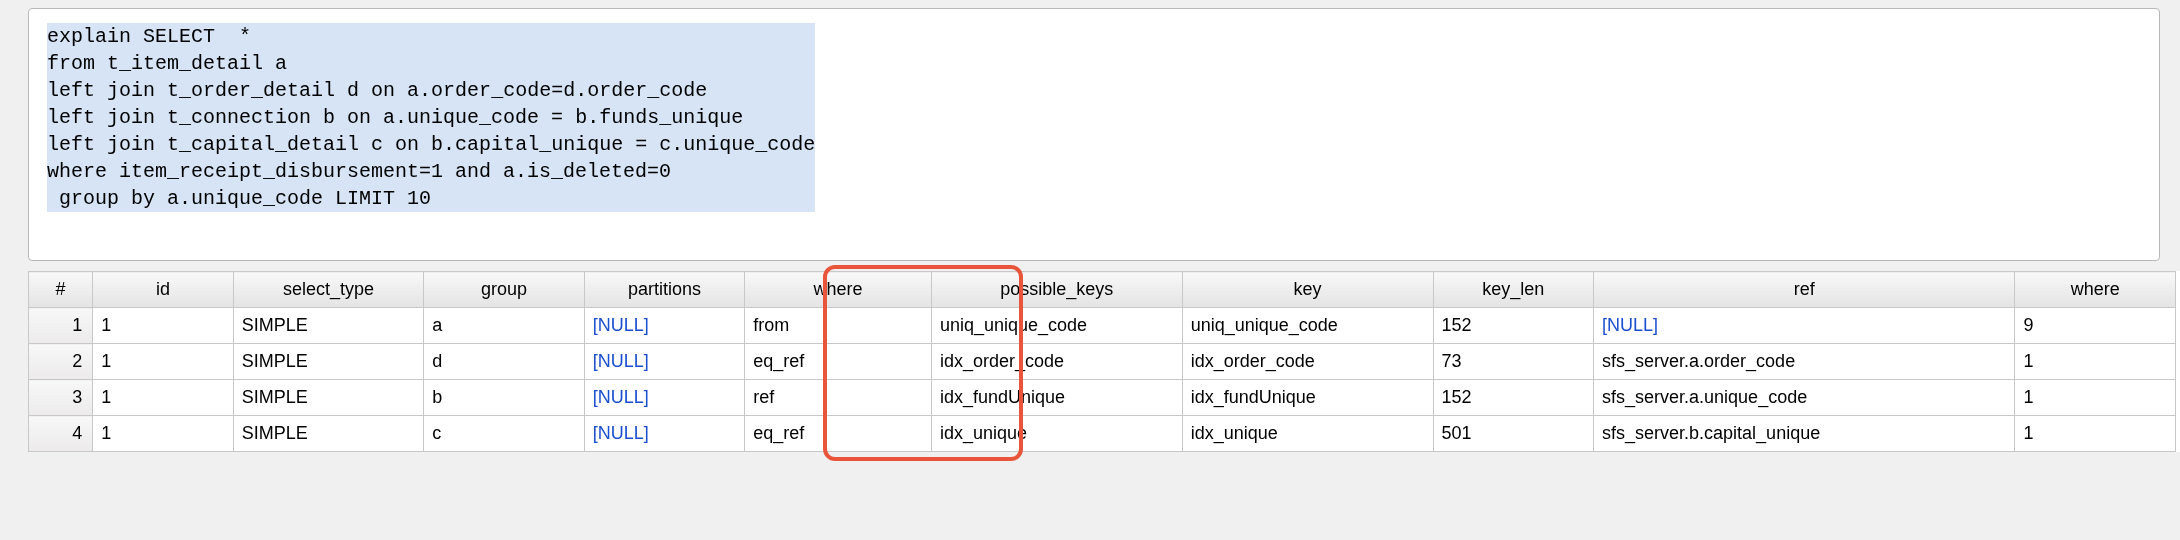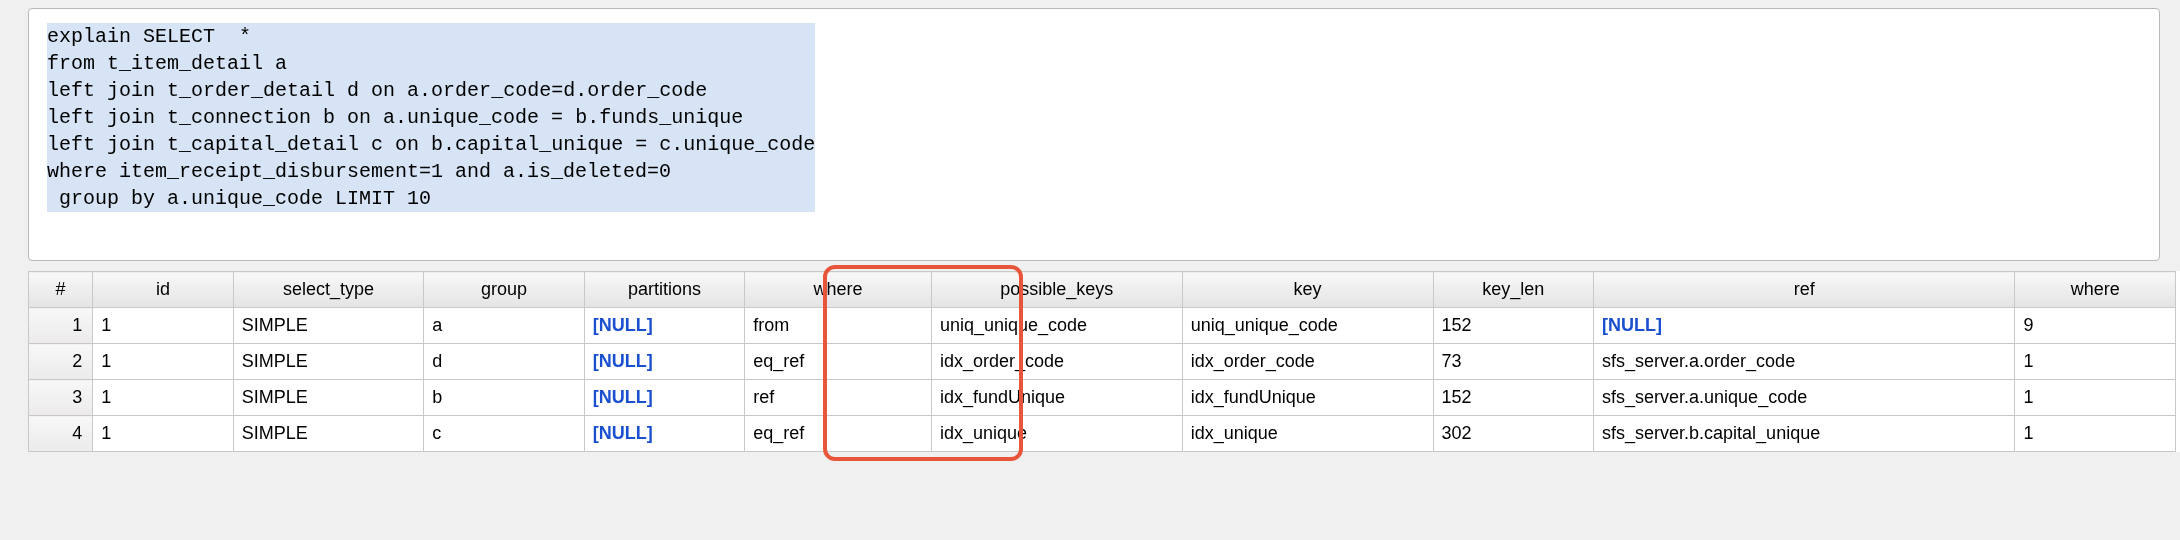--- a/index.html
+++ b/index.html
@@ -54,21 +54,21 @@
     background: linear-gradient(#f8f8f8, #e4e4e4);
     font-weight: normal;
     text-align: center;
     color: #000;
   }
   table.results td.rownum {
     background: linear-gradient(#f8f8f8, #eceaea);
     text-align: right;
     padding-right: 10px;
   }
-  .null { color: #1a4fcf; font-weight: bold; }
+  .null { color: #1a4fcf; }
   .highlight-box {
     position: absolute;
     border: 4px solid #e8553a;
     border-radius: 12px;
     pointer-events: none;
   }
   .col-rownum { width: 64px; }
   .col-id { width: 140px; }
   .col-select_type { width: 190px; }
   .col-table { width: 160px; }
@@ -159,20 +159,20 @@
         </tr>
         <tr>
           <td class="rownum">4</td>
           <td>1</td>
           <td>SIMPLE</td>
           <td>c</td>
           <td><span class="null">[NULL]</span></td>
           <td>eq_ref</td>
           <td>idx_unique</td>
           <td>idx_unique</td>
-          <td>302</td>
+          <td>501</td>
           <td>sfs_server.b.capital_unique</td>
           <td>1</td>
         </tr>
       </tbody>
   </table>
   <div class="highlight-box" id="highlight-box" style="left: 795px; top: -6px; width: 200px; height: 196px;"></div>
 </div>
 
 </body></html>

